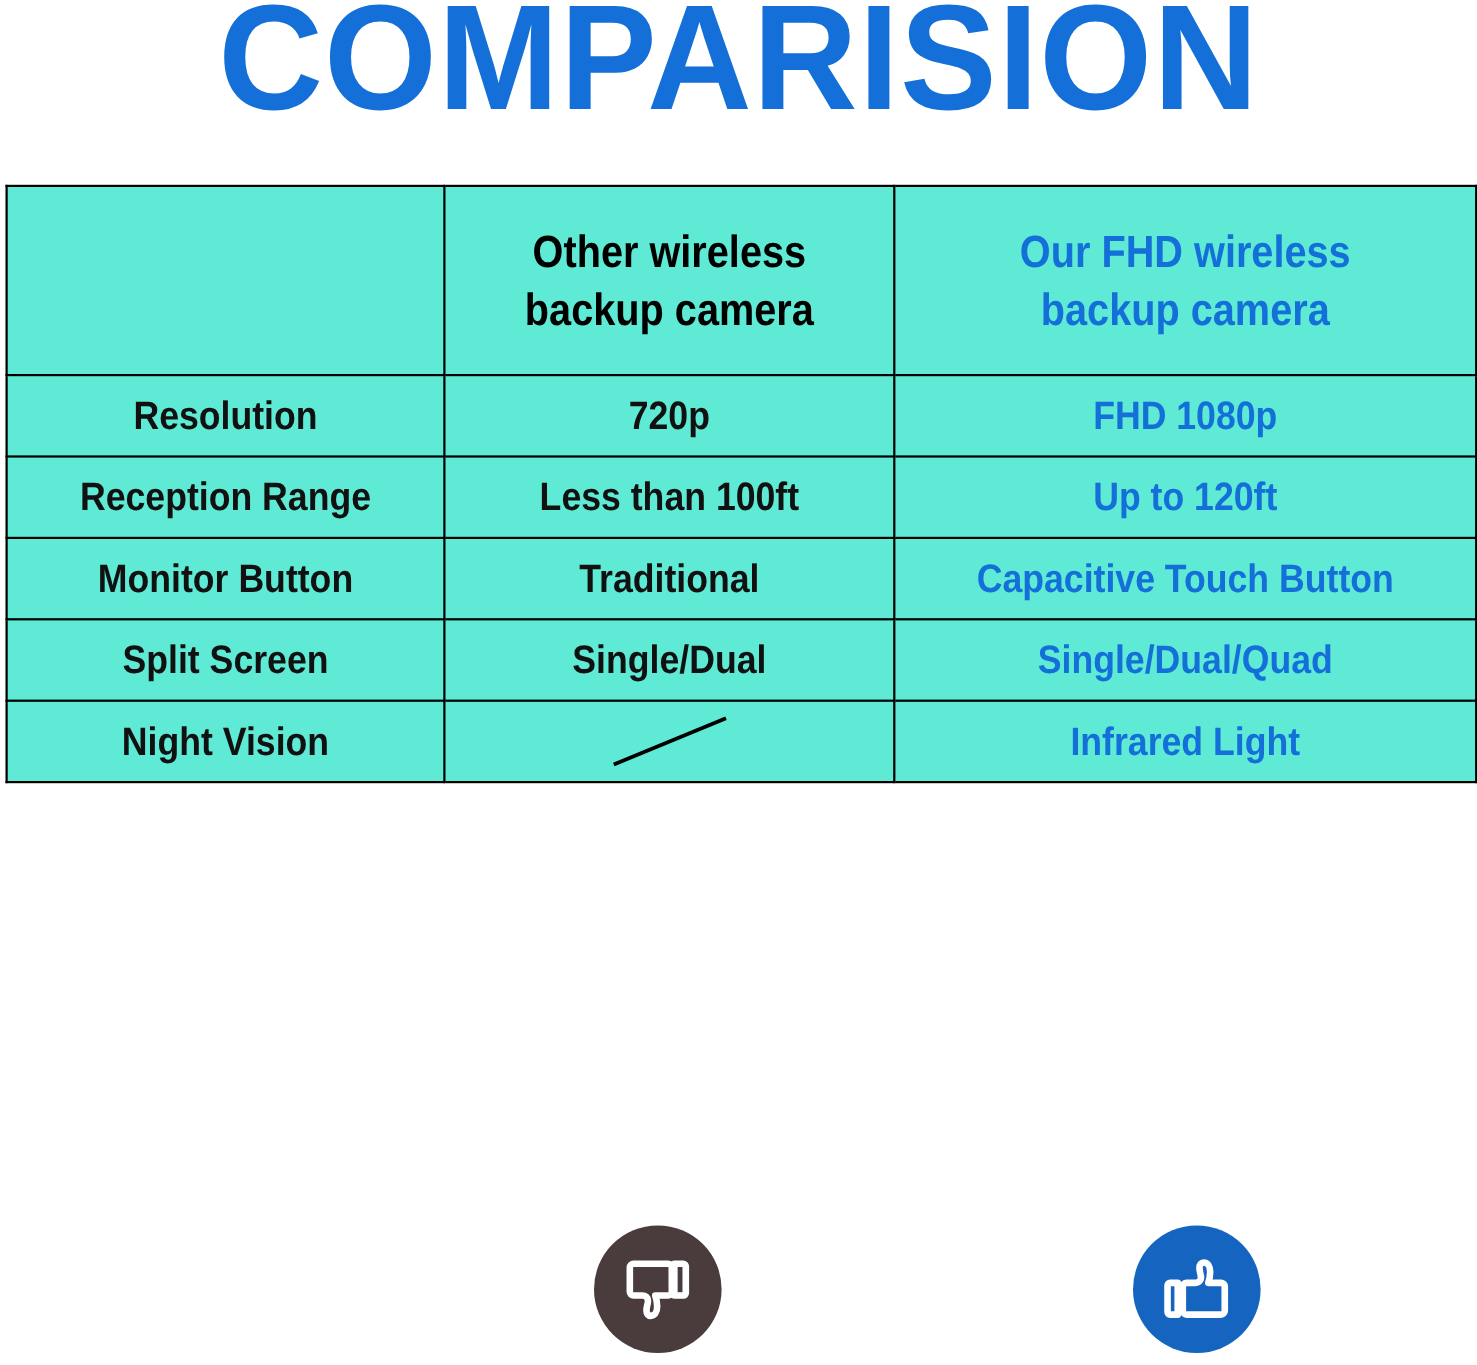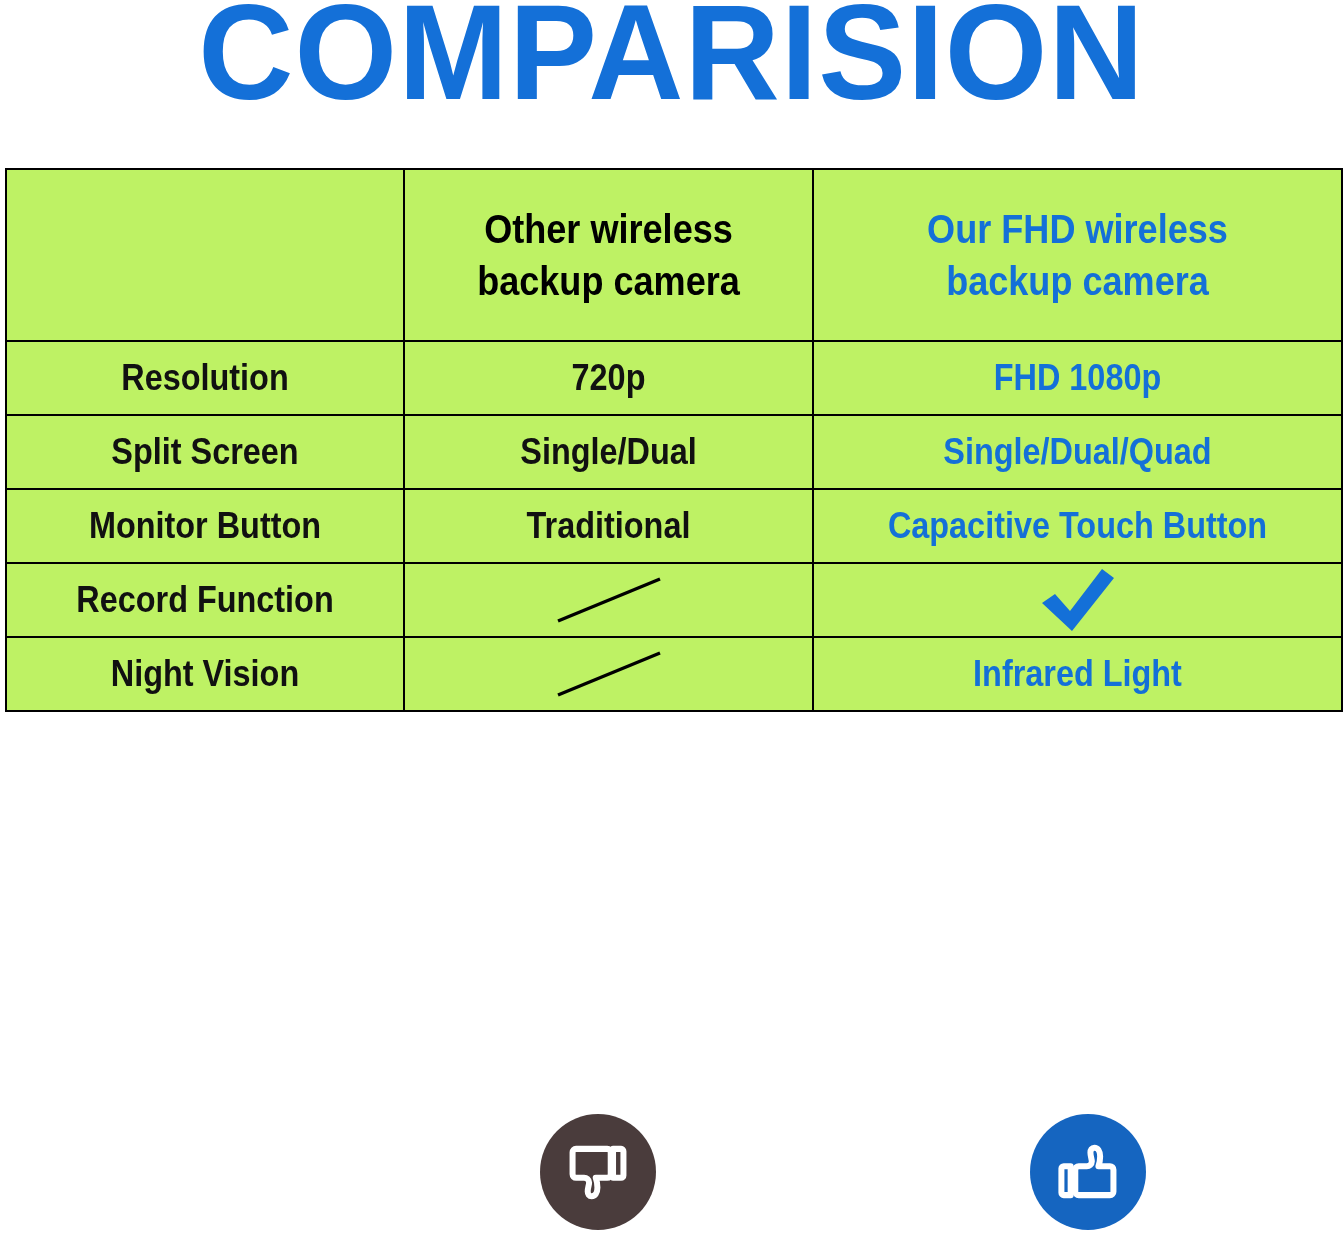--- a/index.html
+++ b/index.html
@@ -42,21 +42,21 @@
     top: 168px;
     width: 1336px;
     border-collapse: collapse;
     table-layout: fixed;
   }
   #compare-table td, #compare-table th {
     border: 2px solid #000000;
     padding: 0;
     text-align: center;
     vertical-align: middle;
-    background: #bef264;
+    background: #5eead4;
   }
   col.c-feature { width: 398px; }
   col.c-other   { width: 409px; }
   col.c-ours    { width: 529px; }
 
   
   tr.header-row td { height: 170px; }
   .hdr-text {
     font-weight: bold;
     font-size: 41px;
@@ -188,57 +188,49 @@
         </td>
         <td>
           <span class="other-value">720p</span>
         </td>
         <td>
           <span class="ours-value">FHD 1080p</span>
         </td>
       </tr>
       <tr class="data-row">
         <td>
+          <span class="feature-label">Reception Range</span>
+        </td>
+        <td>
+          <span class="other-value">Less than 100ft</span>
+        </td>
+        <td>
+          <span class="ours-value">Up to 120ft</span>
+        </td>
+      </tr>
+      <tr class="data-row">
+        <td>
+          <span class="feature-label">Monitor Button</span>
+        </td>
+        <td>
+          <span class="other-value">Traditional</span>
+        </td>
+        <td>
+          <span class="ours-value">Capacitive Touch Button</span>
+        </td>
+      </tr>
+      <tr class="data-row">
+        <td>
           <span class="feature-label">Split Screen</span>
         </td>
         <td>
           <span class="other-value">Single/Dual</span>
         </td>
         <td>
           <span class="ours-value">Single/Dual/Quad</span>
-        </td>
-      </tr>
-      <tr class="data-row">
-        <td>
-          <span class="feature-label">Monitor Button</span>
-        </td>
-        <td>
-          <span class="other-value">Traditional</span>
-        </td>
-        <td>
-          <span class="ours-value">Capacitive Touch Button</span>
-        </td>
-      </tr>
-      <tr class="data-row">
-        <td>
-          <span class="feature-label">Record Function</span>
-        </td>
-        <td>
-          <span class="slash-wrap">
-            <svg width="110" height="52" viewBox="0 0 110 52">
-              <line x1="4" y1="47" x2="106" y2="5" stroke="#000000" stroke-width="3.4" stroke-linecap="butt"></line>
-            </svg>
-          </span>
-        </td>
-        <td>
-          <span class="check-wrap">
-            <svg width="78" height="66" viewBox="0 0 78 66">
-              <path d="M3 36 L16 27 L31 44 L63 2 L75 11 L33 64 Z" fill="#1470d8"></path>
-            </svg>
-          </span>
         </td>
       </tr>
       <tr class="data-row">
         <td>
           <span class="feature-label">Night Vision</span>
         </td>
         <td>
           <span class="slash-wrap">
             <svg width="110" height="52" viewBox="0 0 110 52">
               <line x1="4" y1="47" x2="106" y2="5" stroke="#000000" stroke-width="3.4" stroke-linecap="butt"></line>

